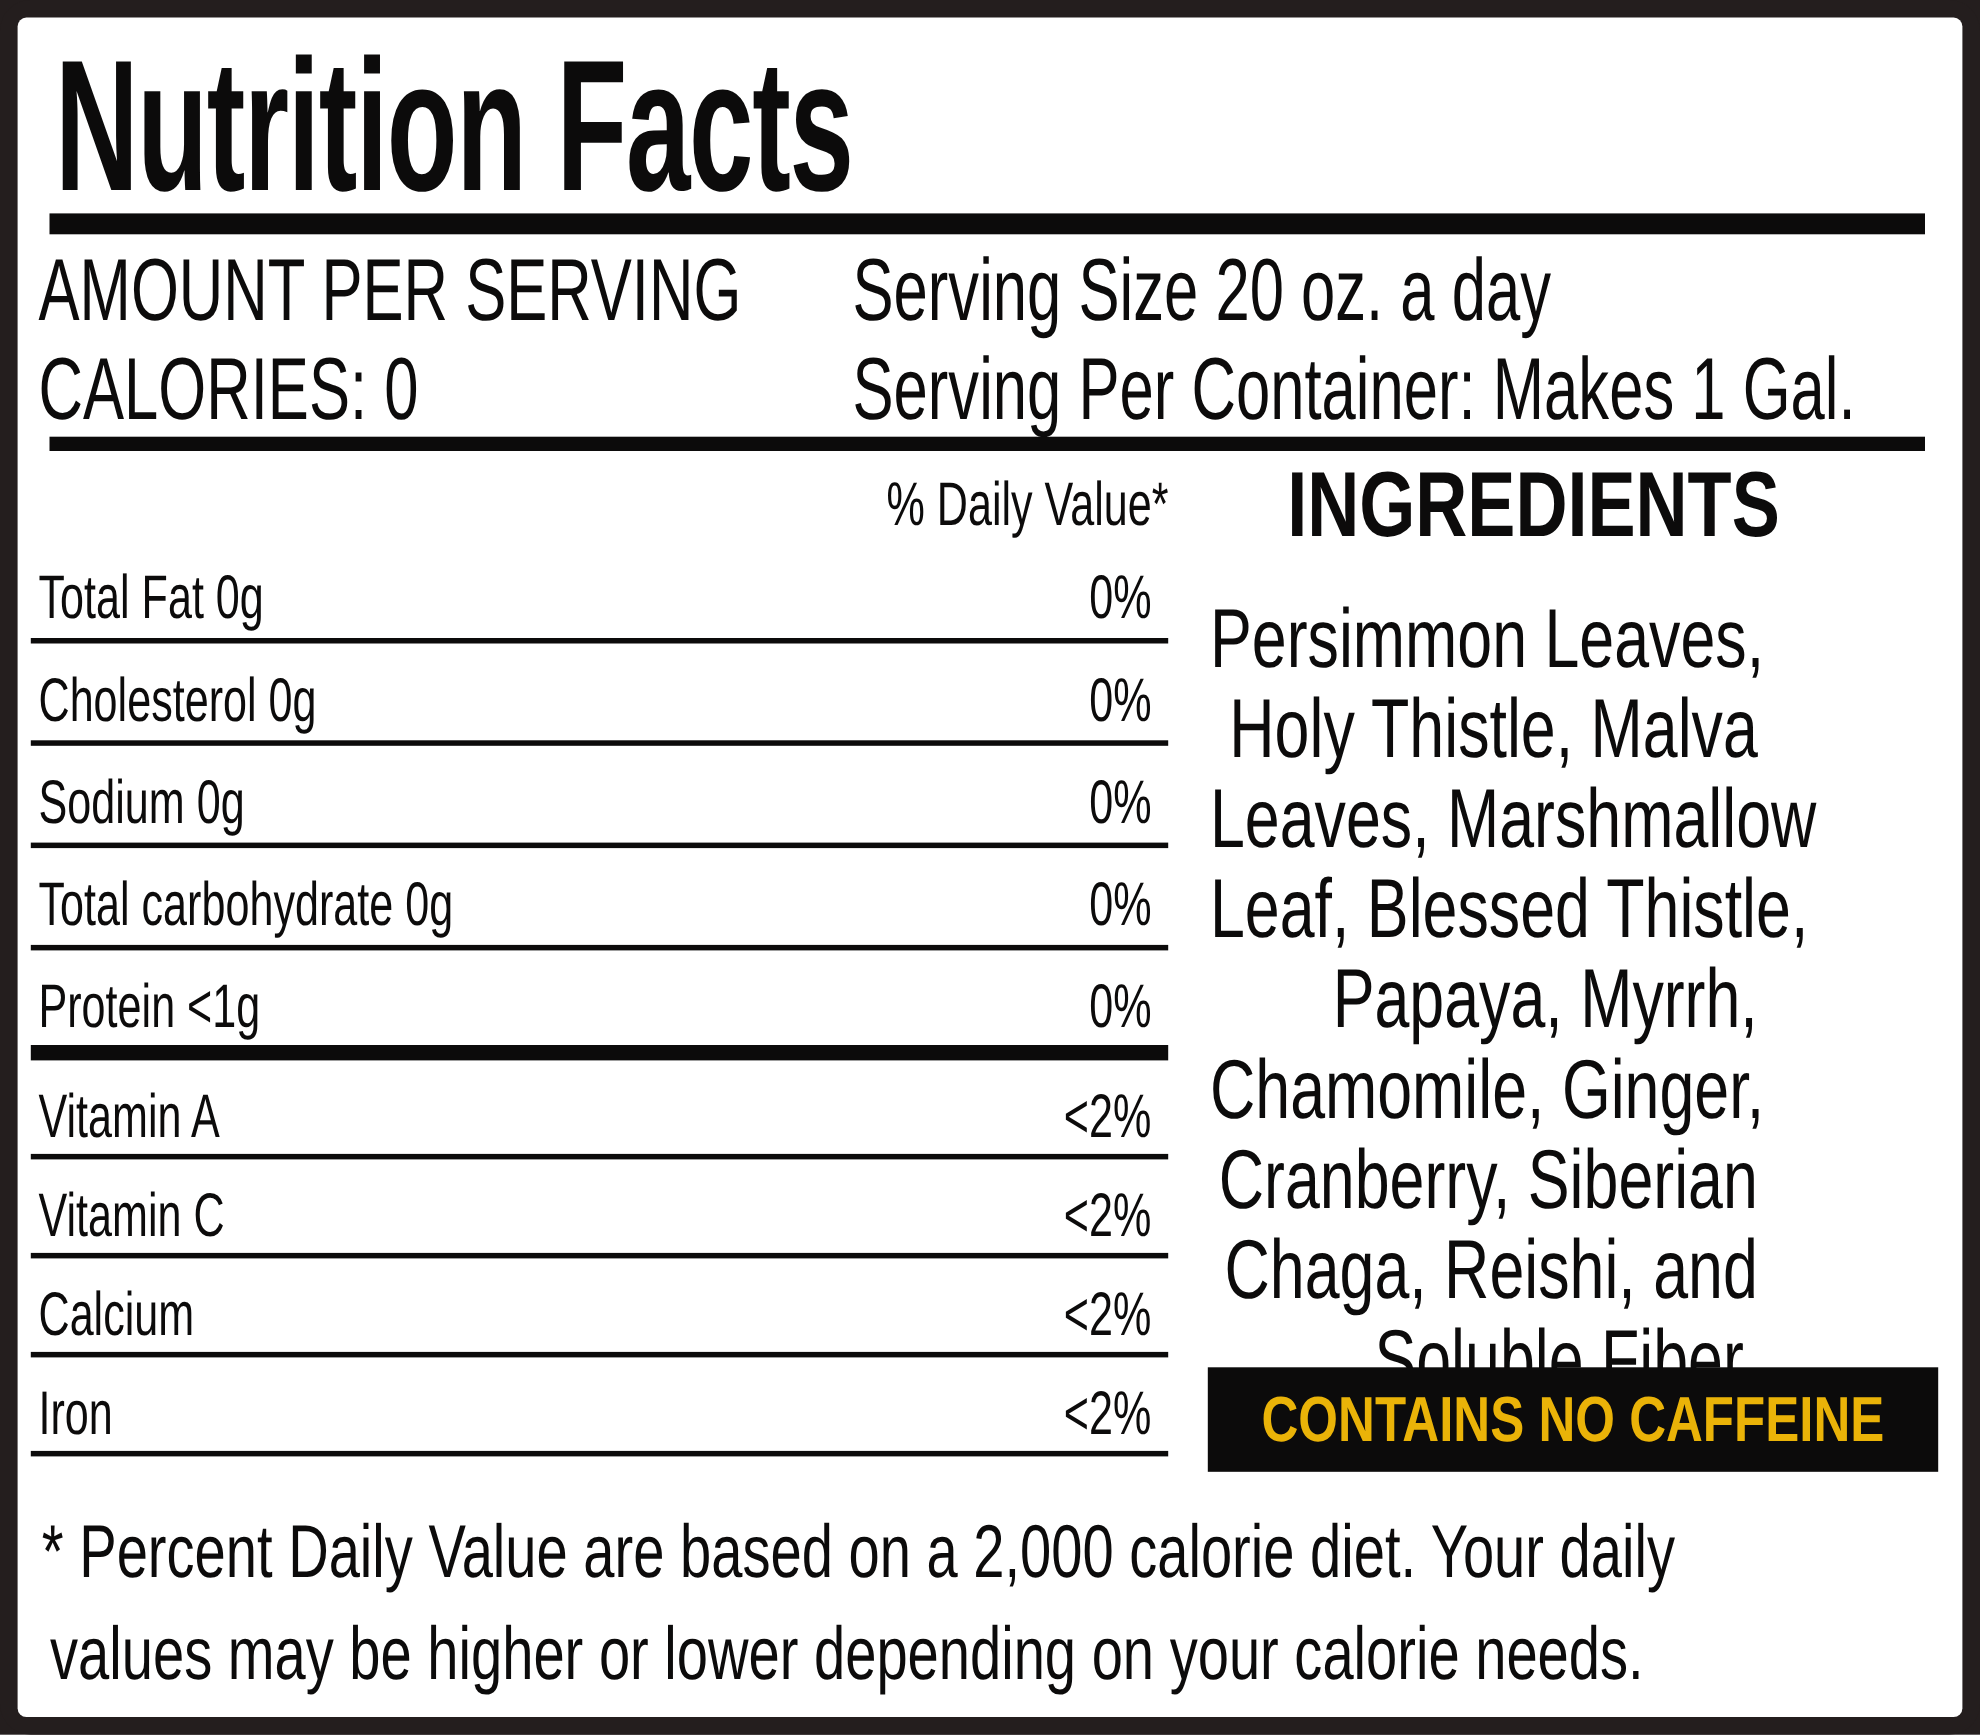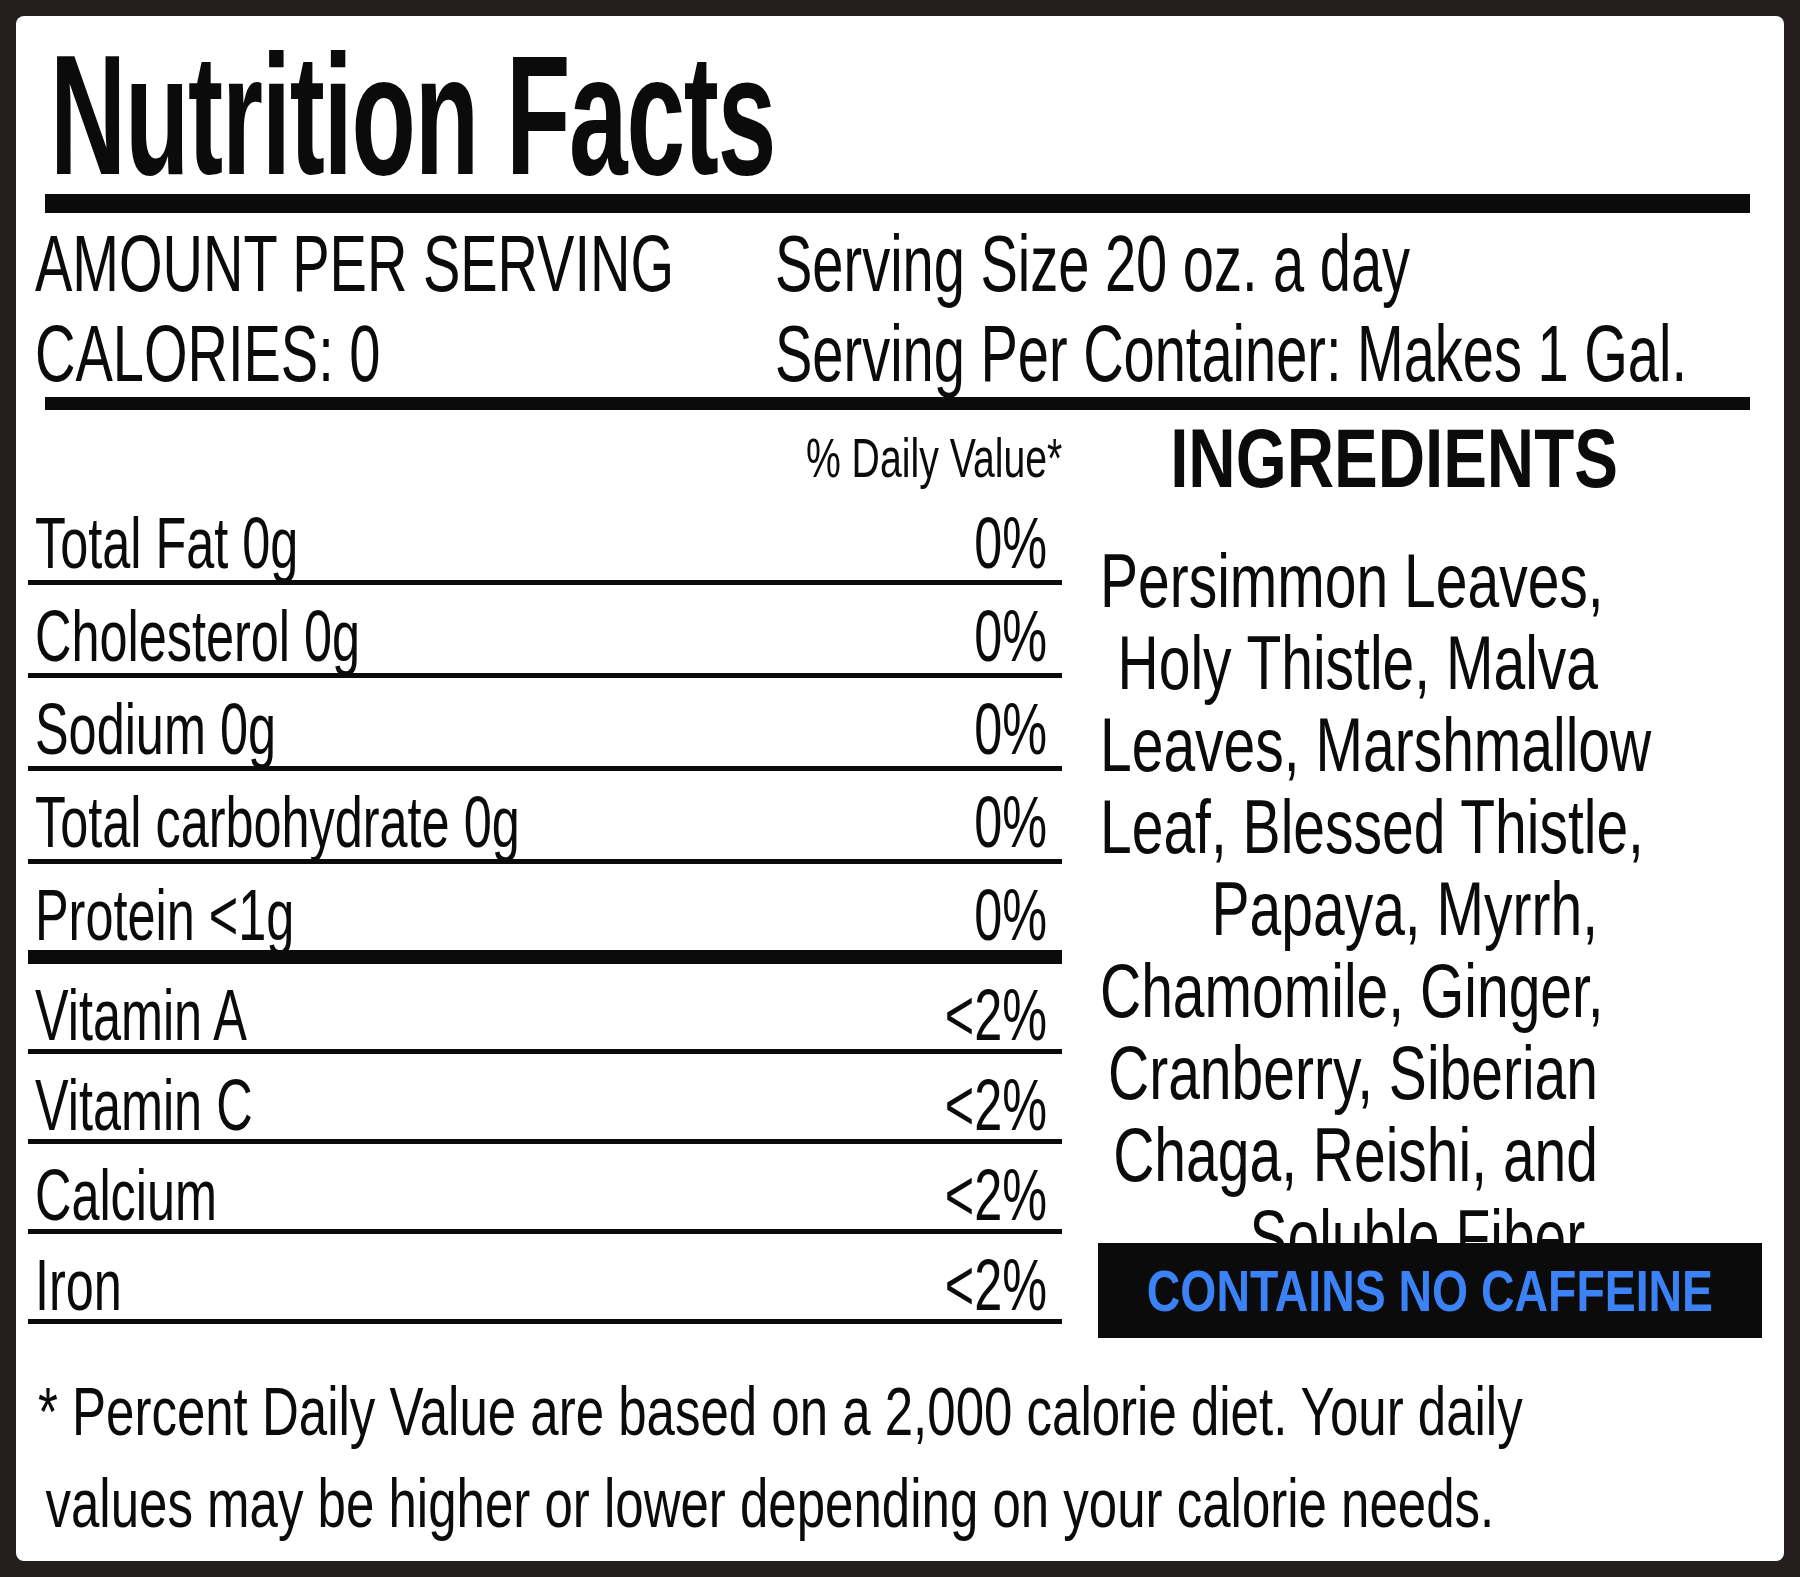--- a/index.html
+++ b/index.html
@@ -49,39 +49,39 @@
 
   .rows{
     position:absolute;left:28px;top:492px;width:1034px;
   }
   .nrow{
     box-sizing:border-box;
     height:93px;
     border-bottom:5px solid #0c0b0b;
     display:flex;justify-content:space-between;align-items:flex-start;
     padding:12px 15px 0 7px;
-    font-size:72px;line-height:78px;
+    font-size:56px;line-height:78px;
   }
   .nrow.vit{height:90px;}
   .nrow.noline{height:86px;border-bottom:none;}
   .thick-divider{height:14px;background:#0c0b0b;}
 
   .ing-col{position:absolute;left:1100px;top:414px;width:664px;text-align:right;}
   .ing-heading{
     margin:0;font-size:84px;line-height:88px;font-weight:bold;
     transform:scaleX(0.78);transform-origin:0 0;white-space:nowrap;
   }
   .ing-lines{margin-top:38px;}
   .ing-line{
     font-size:76px;line-height:82px;
     transform:scaleX(0.75);transform-origin:0 0;white-space:nowrap;
   }
   .badge{
     position:absolute;left:1098px;top:1243px;width:664px;height:95px;
-    background:#0c0b0b;color:#3b82f6;
+    background:#0c0b0b;color:#eab308;
     display:flex;align-items:center;justify-content:center;
   }
   .badge span{
     font-size:58px;font-weight:bold;letter-spacing:0px;
   }
   .footnote{
     position:absolute;left:38px;top:1365px;width:1740px;
   }
   .footnote-line{
     font-size:68px;line-height:92px;

